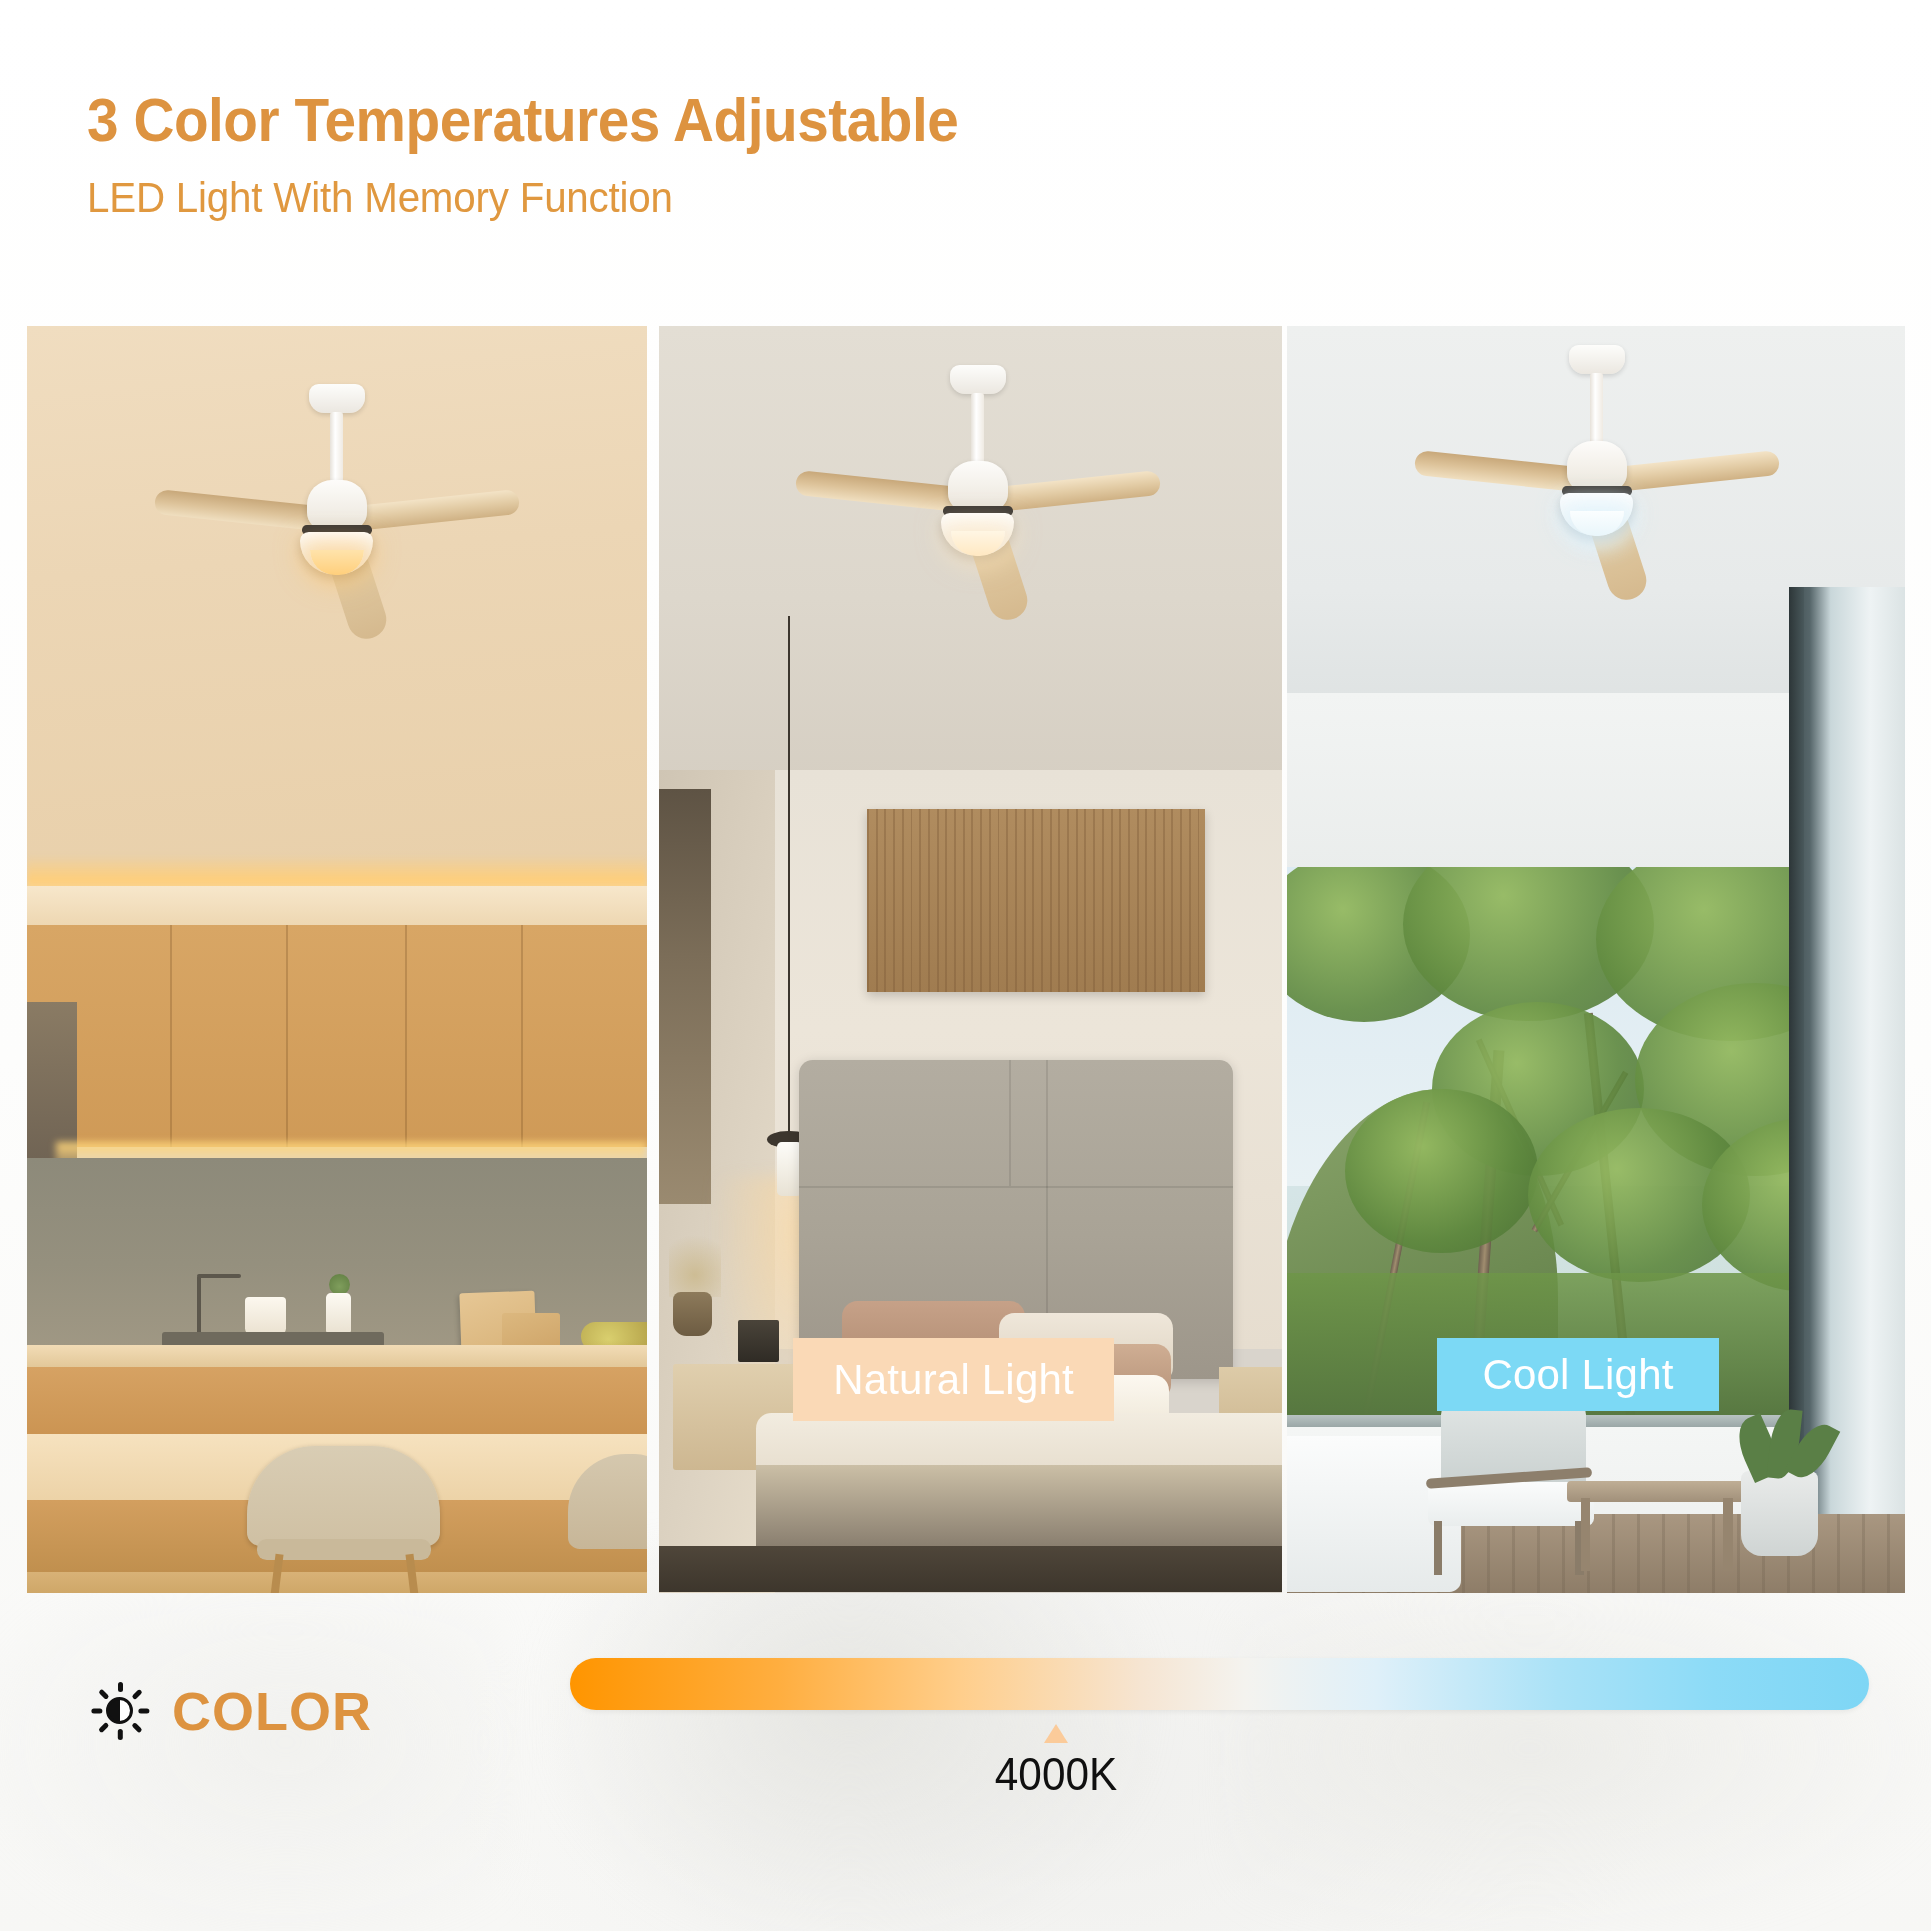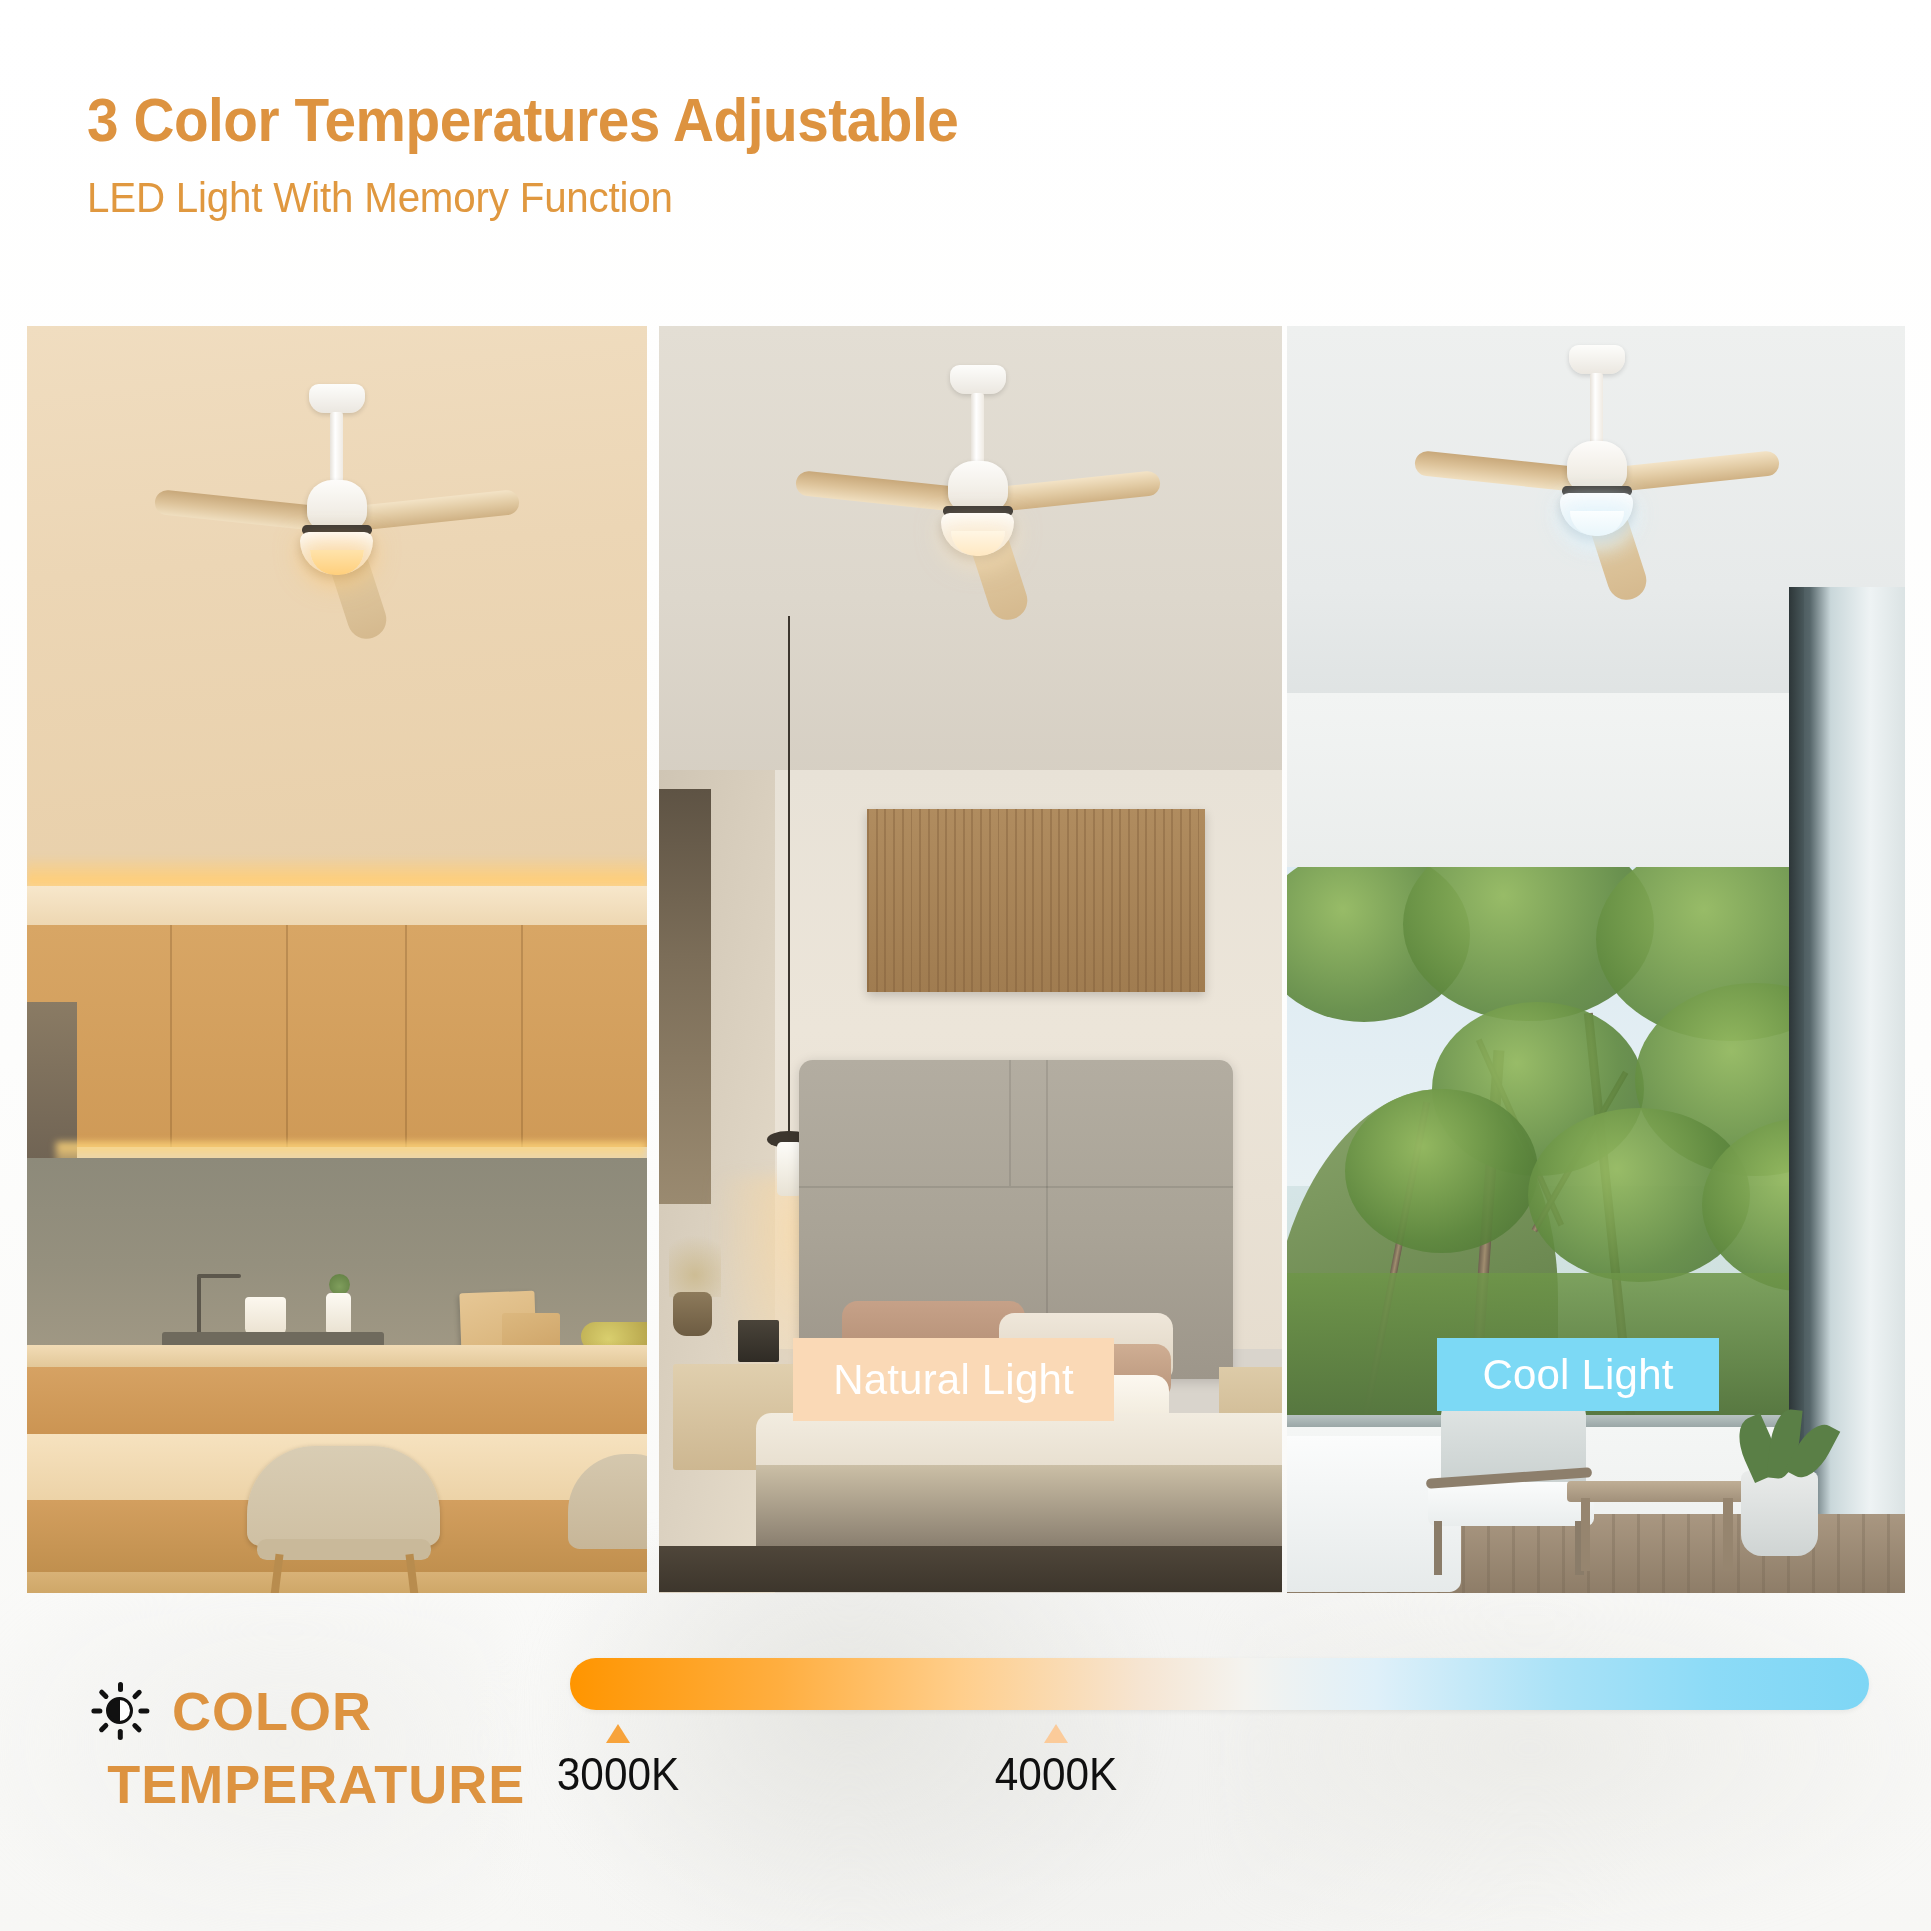--- a/index.html
+++ b/index.html
@@ -524,29 +524,22 @@
         <div class="ray" style="transform:rotate(45deg)"></div>
         <div class="ray" style="transform:rotate(90deg)"></div>
         <div class="ray" style="transform:rotate(135deg)"></div>
         <div class="ray" style="transform:rotate(180deg)"></div>
         <div class="ray" style="transform:rotate(225deg)"></div>
         <div class="ray" style="transform:rotate(270deg)"></div>
         <div class="ray" style="transform:rotate(315deg)"></div>
       </div>
       <div class="ct-word">COLOR</div>
     </div>
-    <div class="row2">
-      <div class="ct-word">TEMPERATURE</div>
-    </div>
   </div>
 
   <div class="ct-bar"></div>
 
-  <div class="tick t1">
-    <div class="tri"></div>
-    <div class="val">3000K</div>
-  </div>
   <div class="tick t2">
     <div class="tri"></div>
     <div class="val">4000K</div>
   </div>
 </div>
 
 
 </body></html>

